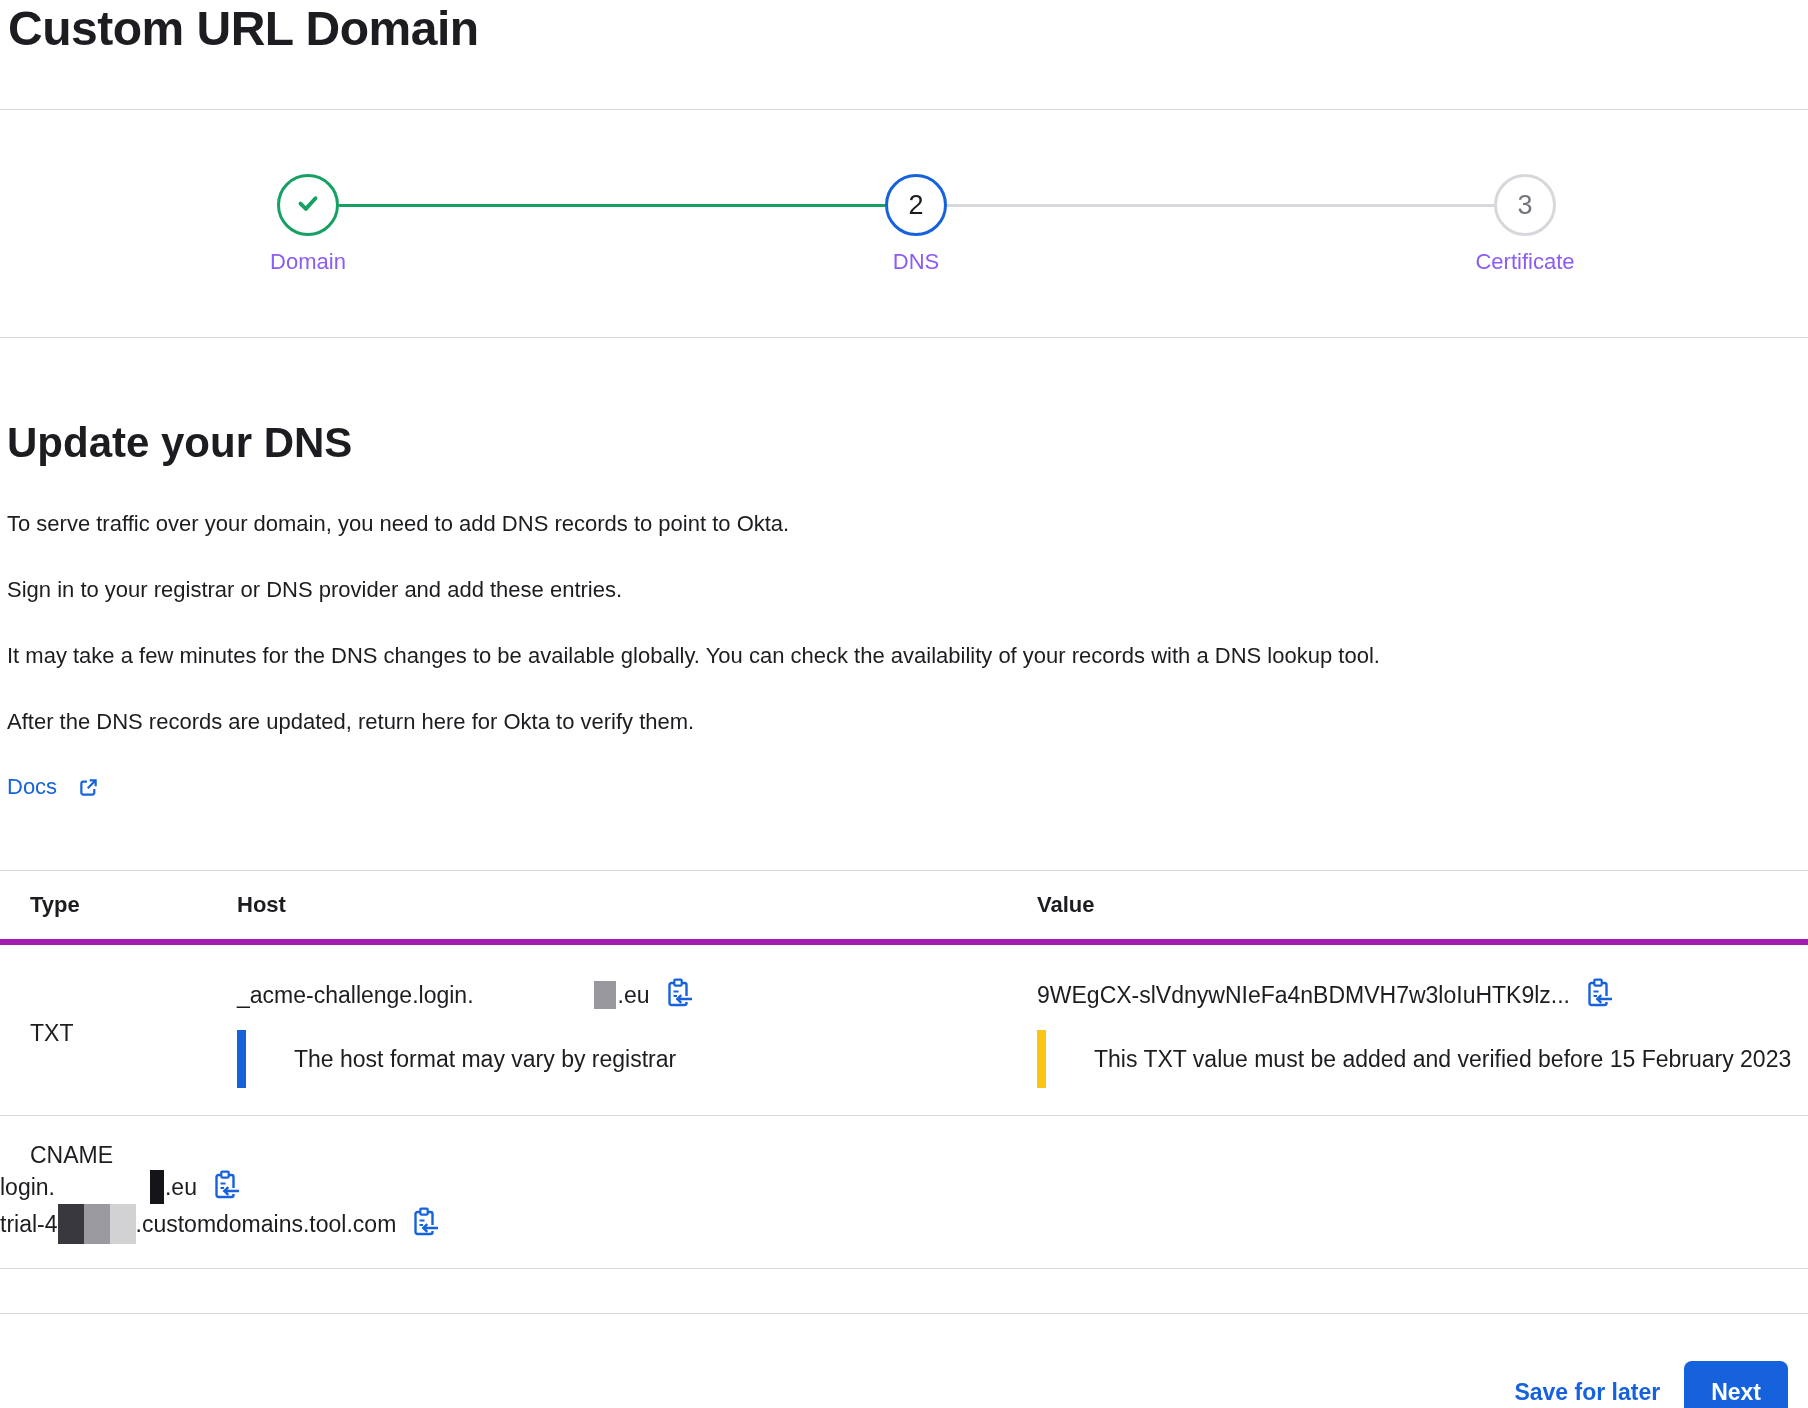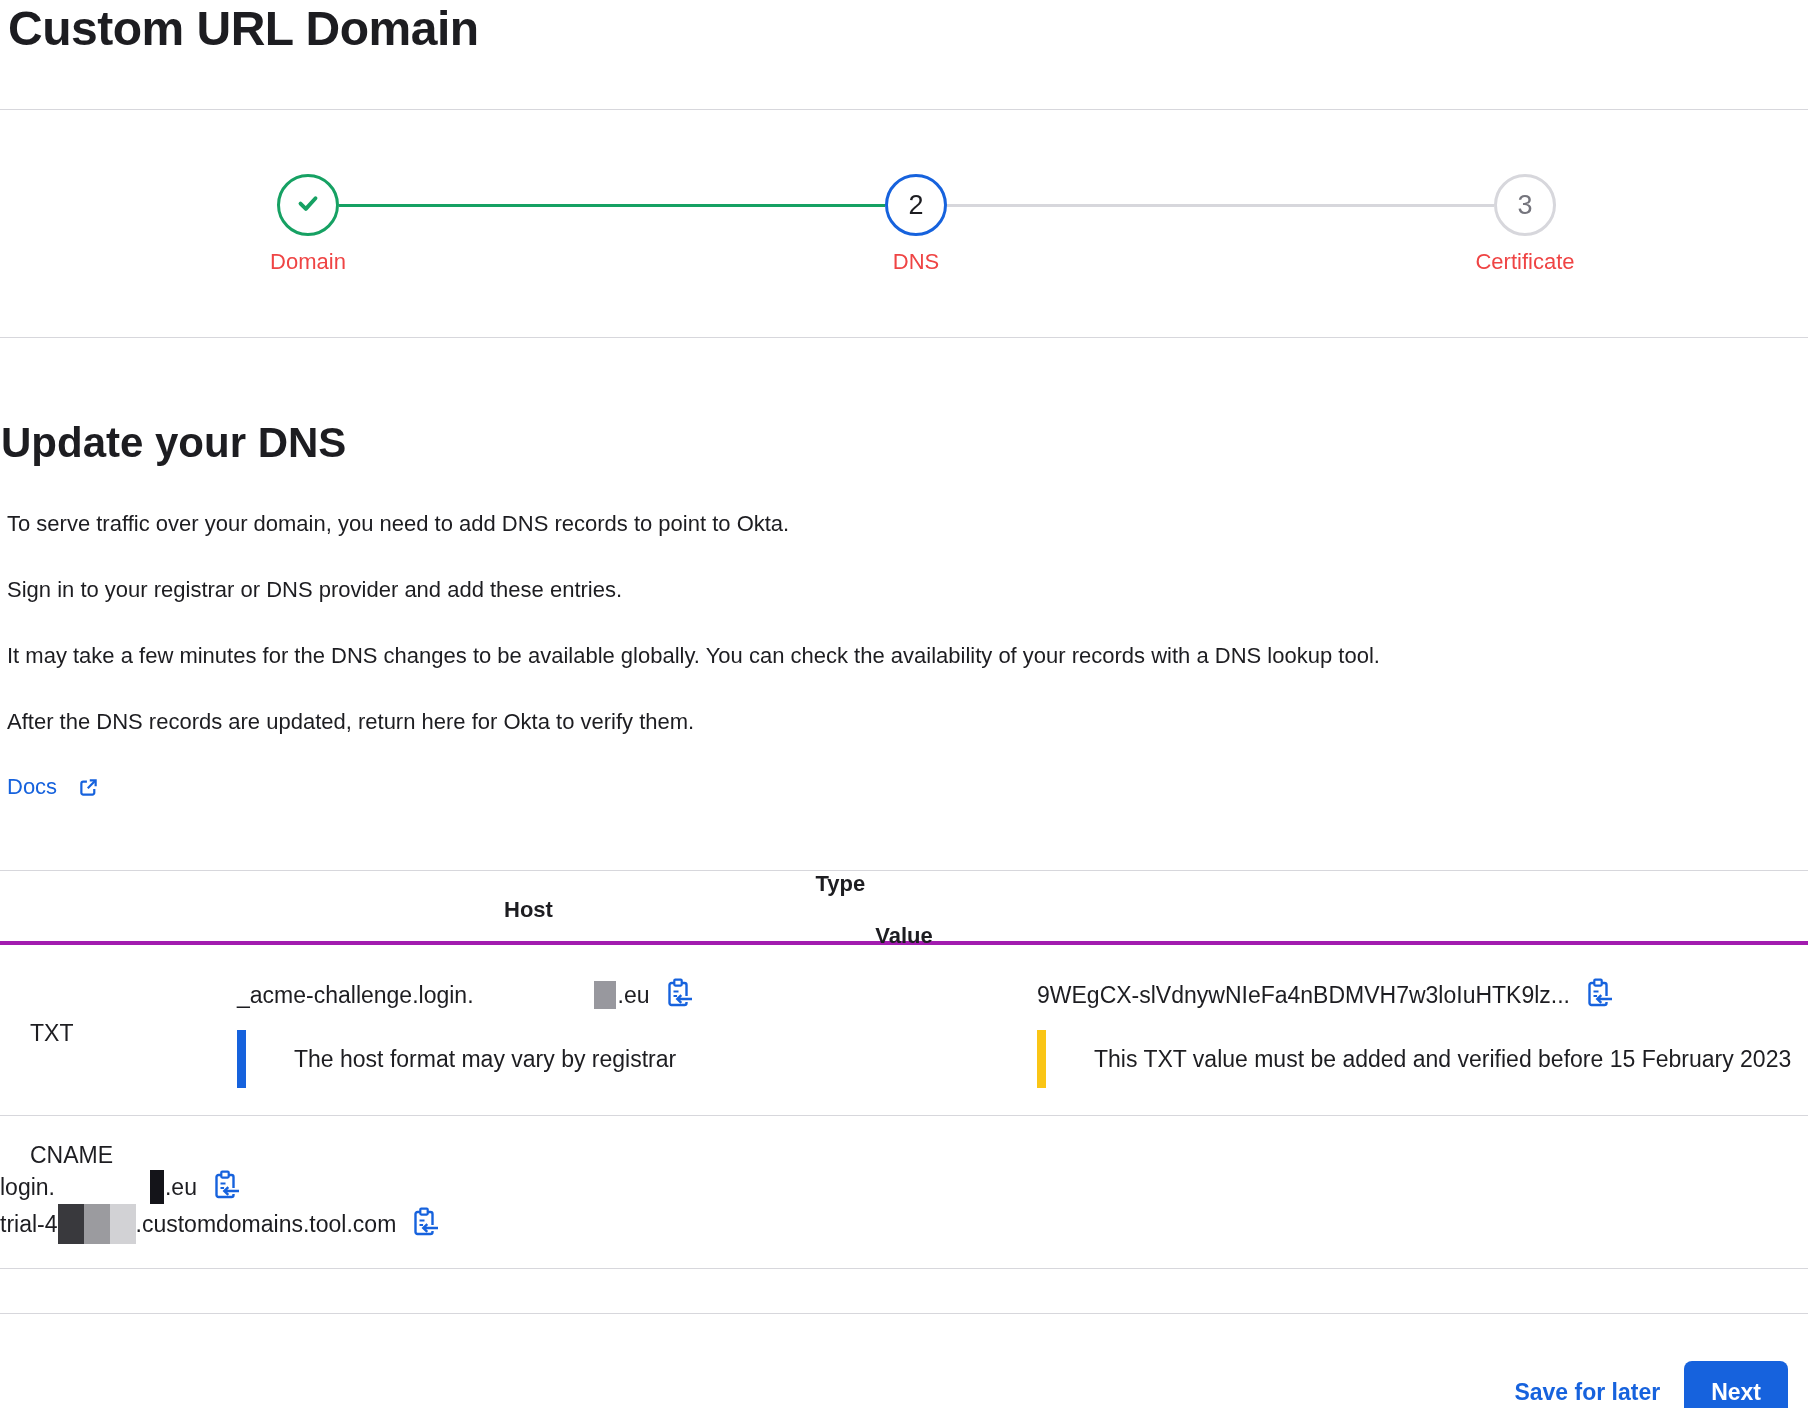--- a/index.html
+++ b/index.html
@@ -29,43 +29,43 @@
     border:3px solid #d7d7dc;
   }
   .step-domain  { left:277px; border-color:#16a163; }
   .step-dns     { left:885px; border-color:#1662dd; }
   .step-cert    { left:1494px; border-color:#d7d7dc; }
   .step-num { font-size:27px; line-height:1; }
   .step-num-current { color:#1d1d21; }
   .step-num-upcoming { color:#75757d; }
   .step-label {
     position:absolute; top:139px; transform:translateX(-50%);
-    font-size:22px; color:#ef4444; white-space:nowrap;
+    font-size:22px; color:#8b5cf6; white-space:nowrap;
   }
   .step-label-domain { left:308px; }
   .step-label-dns { left:916px; }
   .step-label-cert { left:1525px; }
 
   
   h2.section-heading {
-    margin:82px 0 44px 0; padding-left:1px;
+    margin:82px 0 44px 0; padding-left:7px;
     font-size:42px; line-height:46px; font-weight:bold; color:#1d1d21;
   }
   p.body-text { margin:0 0 39px 7px; font-size:22px; line-height:27px; color:#1d1d21; }
   .docs-link {
     display:inline-flex; align-items:center; gap:21px; margin-left:7px;
     font-size:22px; color:#1662dd; text-decoration:none; cursor:pointer;
   }
   .docs-link svg { display:block; }
 
   
   .dns-table { margin-top:70px; border-top:1px solid #d7d7dc; }
   .thead {
     display:flex; align-items:center; height:74px;
-    border-bottom:4px solid #a21caf; font-weight:bold; font-size:22px;flex-direction:column;
+    border-bottom:6px solid #a21caf; font-weight:bold; font-size:22px;
   }
   .cell-type { flex:none; width:237px; padding-left:30px; }
   .cell-host { flex:none; width:800px; }
   .cell-value { flex:1; min-width:0; }
   .trow { display:flex; border-bottom:1px solid #d7d7dc; }
   .trow-txt { padding:33px 0 27px 0; }
   .trow-cname { padding:24px 0;flex-direction:column; }
   .cell-line { display:flex; align-items:center; font-size:23px; line-height:30px; }
   .redact-gap-txt { width:120px; flex:none; }
   .redact-gap-cname { width:95px; flex:none; }

